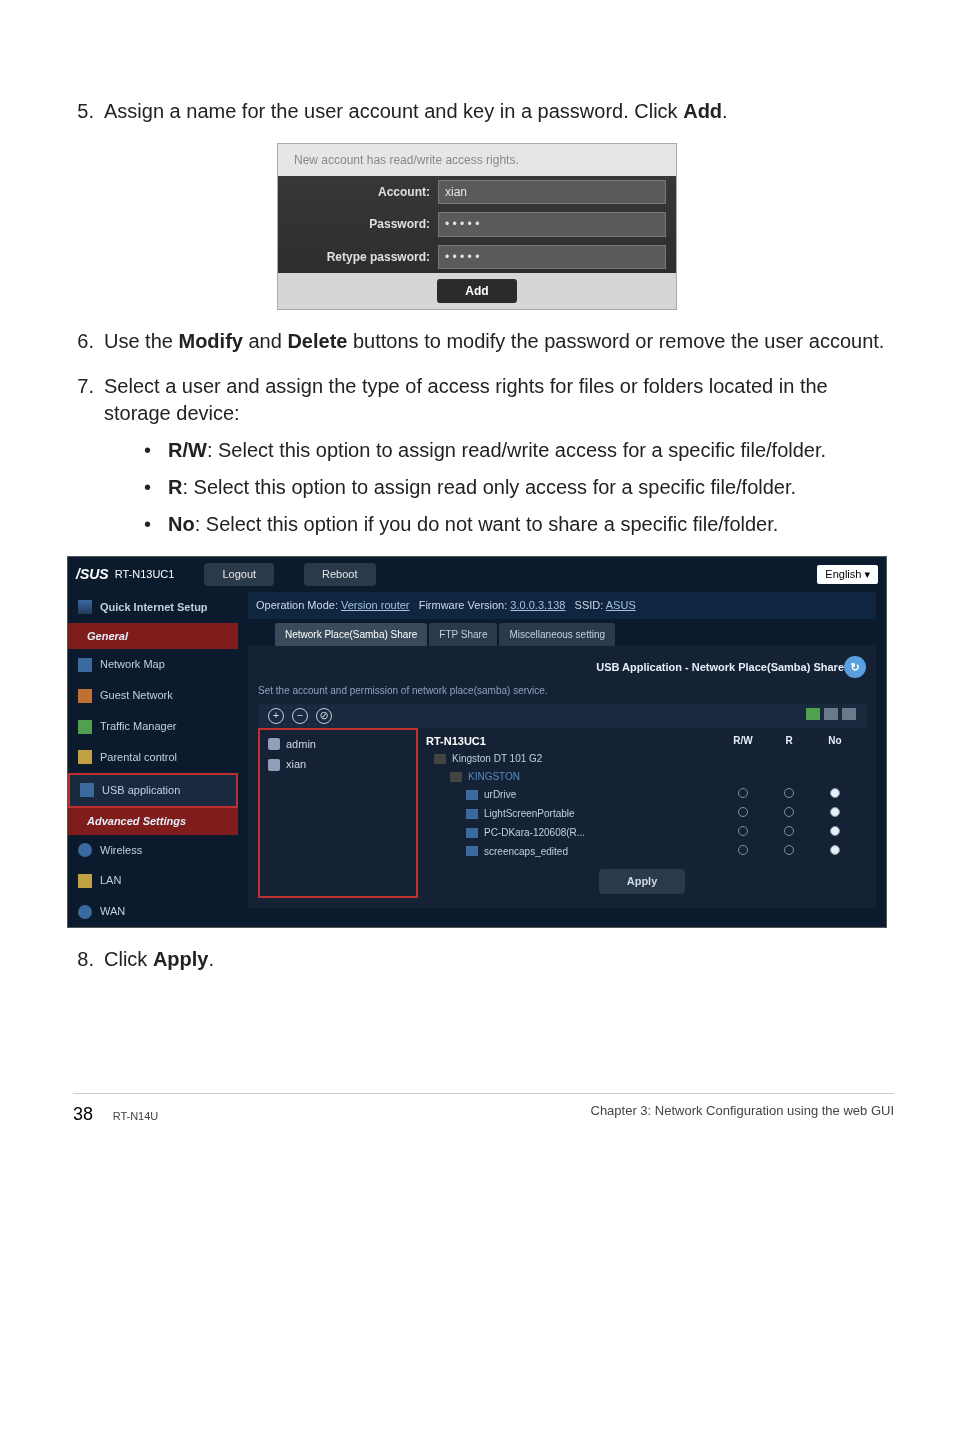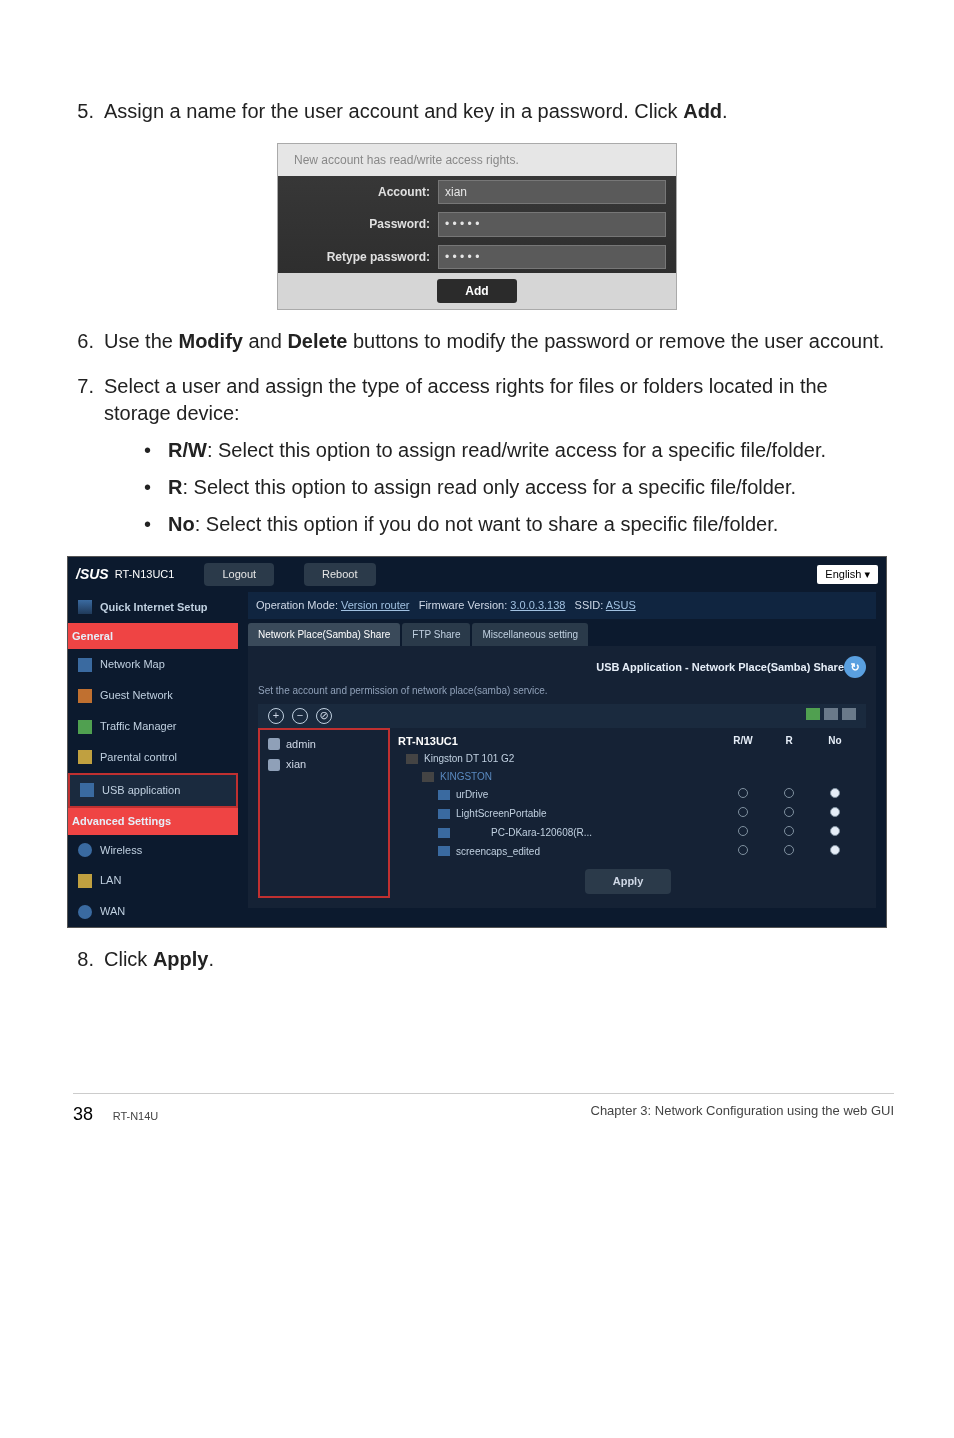--- a/index.html
+++ b/index.html
@@ -26,37 +26,37 @@
 .router { width: 820px; margin: 18px auto 12px auto; background: #0c1a2e; font-family: Arial, sans-serif; font-size: 11px; color: #cfd8e6; border: 1px solid #555; }
 .router-top { display: flex; align-items: center; padding: 6px 8px; background: #0c1a2e; }
 .router-top .brand { font-weight: bold; font-style: italic; color: #fff; font-size: 14px; }
 .router-top .model { color: #fff; margin-left: 6px; }
 .router-top .tbtn { background: #2b3a4a; color: #e6e6e6; padding: 4px 18px; border-radius: 4px; margin-left: 30px; }
 .router-top .lang { margin-left: auto; background: #fff; color: #000; padding: 2px 8px; border-radius: 2px; }
 .router-body { display: flex; }
 .router-side { width: 170px; background: #0c1a2e; }
 .side-item { display: flex; align-items: center; gap: 8px; padding: 8px 10px; color: #c0d0e0; }
 .side-item.active { background: #1a2a3e; border: 2px solid #c03030; }
-.side-head { padding: 6px 4px; color: #e6eef8; font-weight: bold; background: #ef4444; }
+.side-head { padding: 6px 19px; color: #e6eef8; font-weight: bold; background: #7f1d1d; font-style: italic; }
 .side-icon { width: 14px; height: 14px; display: inline-block; }
 .router-main { flex: 1; background: #0c1a2e; padding: 0 10px 10px 10px; }
 .info-bar { background: #102540; padding: 6px 8px; color: #cfd8e6; }
 .info-bar a { color: #a0c0e0; text-decoration: underline; }
-.tabs { display: flex; margin-top: 4px; }
+.tabs { display: flex; margin-top: 4px; margin-left: 27px; }
 .tabs .tab { padding: 5px 10px; background: #2a3a4a; color: #c0d0e0; margin-right: 2px; border-radius: 3px 3px 0 0; font-size: 10px; }
 .tabs .tab.active { background: #3a4a5a; color: #fff; }
 .panel { background: #152235; padding: 10px; }
 .panel-title { color: #e6eef8; font-weight: bold; display: flex; justify-content: flex-end; align-items: center; }
 .panel-sub { color: #8fa0b8; padding: 6px 0; font-size: 10px; }
 .btnrow { display: flex; gap: 60px; justify-content: center; margin: 6px 0 10px 0; }
 .btnrow .b { background: #2b3a4a; padding: 5px 22px; border-radius: 4px; }
 .circles { display: flex; gap: 8px; padding: 6px 16px; background: #1a2a3e; }
 .circle { width: 16px; height: 16px; border: 1.5px solid #c0d0e0; border-radius: 50%; text-align: center; line-height: 13px; font-size: 11px; }
 .split { display: flex; }
-.userscol { width: 132px; border: 2px solid #c03030; padding: 4px; }
+.userscol { width: 160px; border: 2px solid #c03030; padding: 4px; }
 .user { display: flex; align-items: center; gap: 6px; padding: 3px 4px; }
 .user .usericon { width: 12px; height: 12px; background: #8fa0b8; border-radius: 2px; }
 .filescol { flex: 1; padding: 4px 8px; }
 .fileshead { color: #fff; font-weight: bold; padding: 2px 0; }
 .filetree .row { display: flex; align-items: center; padding: 2px 0; }
 .filetree .lbl { flex: 1; color: #c0d0e0; font-size: 10px; }
 .filetree .fold { display: inline-block; width: 12px; height: 10px; background: #3a6aa0; margin-right: 6px; }
 .rightshead { display: flex; padding: 2px 0; }
 .rightshead span { width: 46px; text-align: center; color: #e6eef8; font-weight: bold; font-size: 10px; }
 .rights { display: flex; }
@@ -233,21 +233,21 @@
                 </div>
               <div class="row" style="padding-left:40px;">
                   <span class="fold"></span>
                   <span class="lbl">LightScreenPortable</span>
                   <div class="rights">
                     <span><i class="dot"></i></span>
                     <span><i class="dot"></i></span>
                     <span><i class="dot sel"></i></span>
                   </div>
                 </div>
-              <div class="row" style="padding-left:40px;gap:35px;">
+              <div class="row" style="padding-left:40px;">
                   <span class="fold"></span>
                   <span class="lbl">PC-DKara-120608(R...</span>
                   <div class="rights">
                     <span><i class="dot"></i></span>
                     <span><i class="dot"></i></span>
                     <span><i class="dot sel"></i></span>
                   </div>
                 </div>
               <div class="row" style="padding-left:40px;">
                   <span class="fold"></span>

